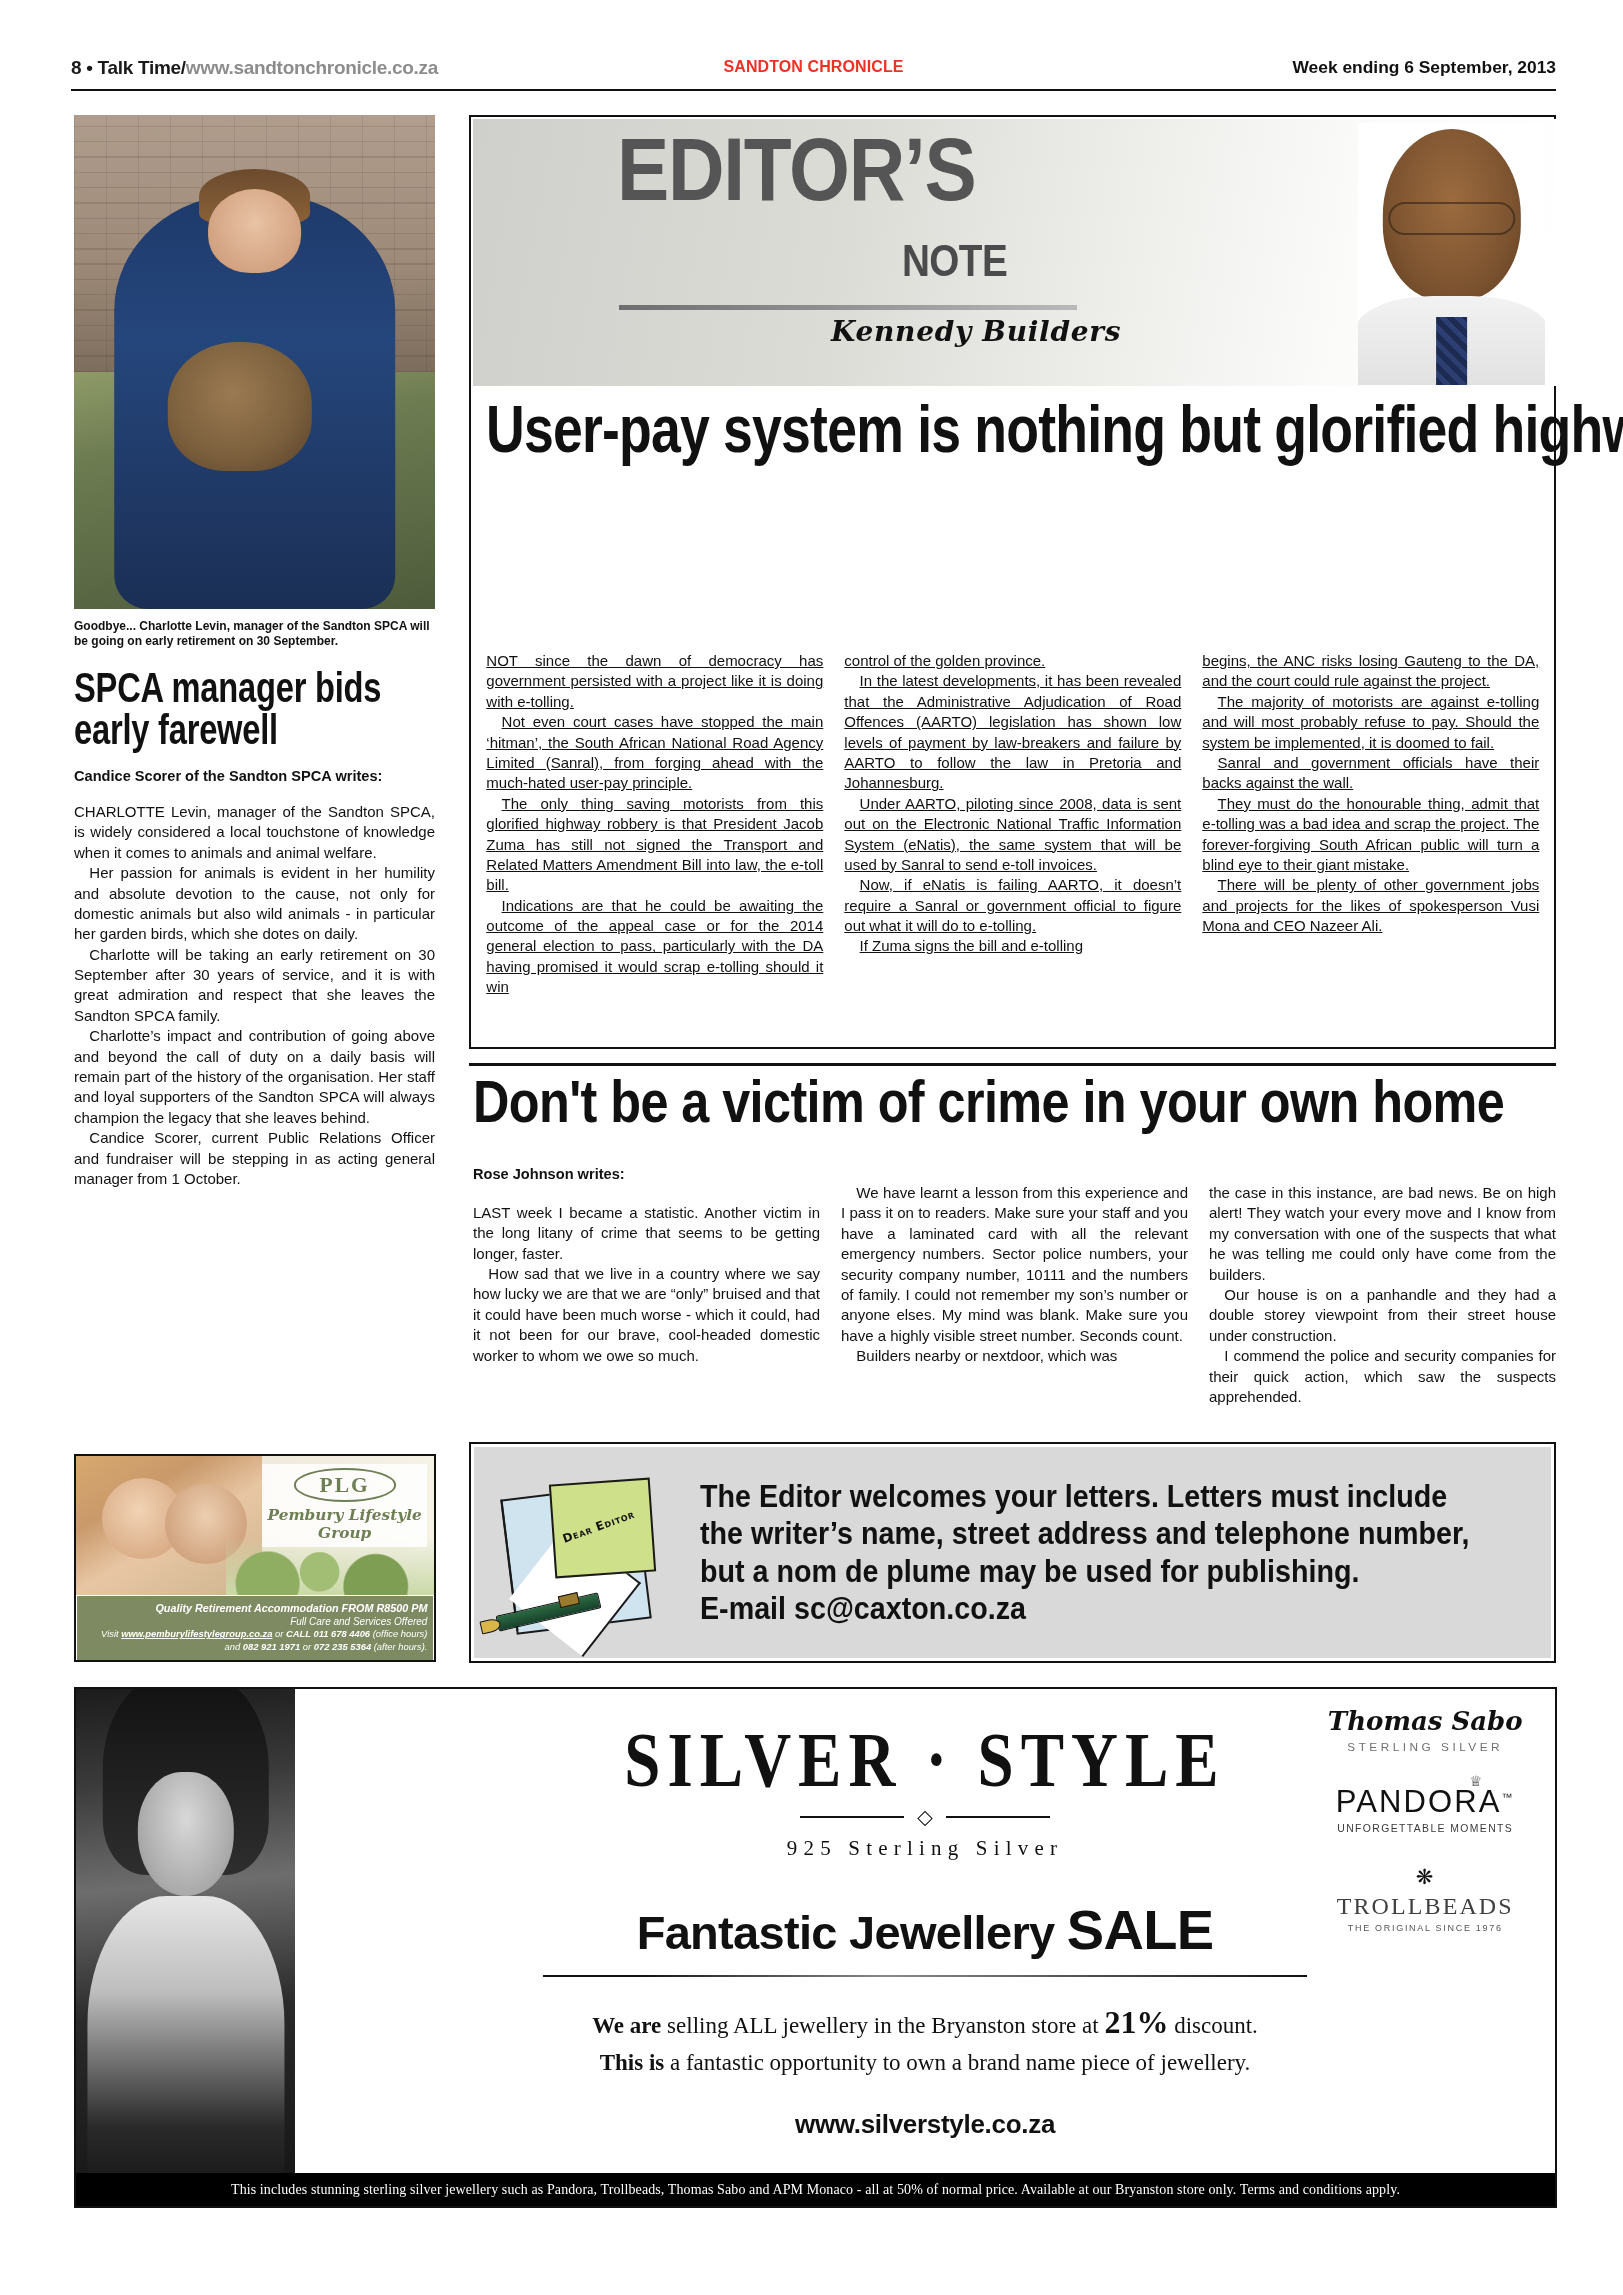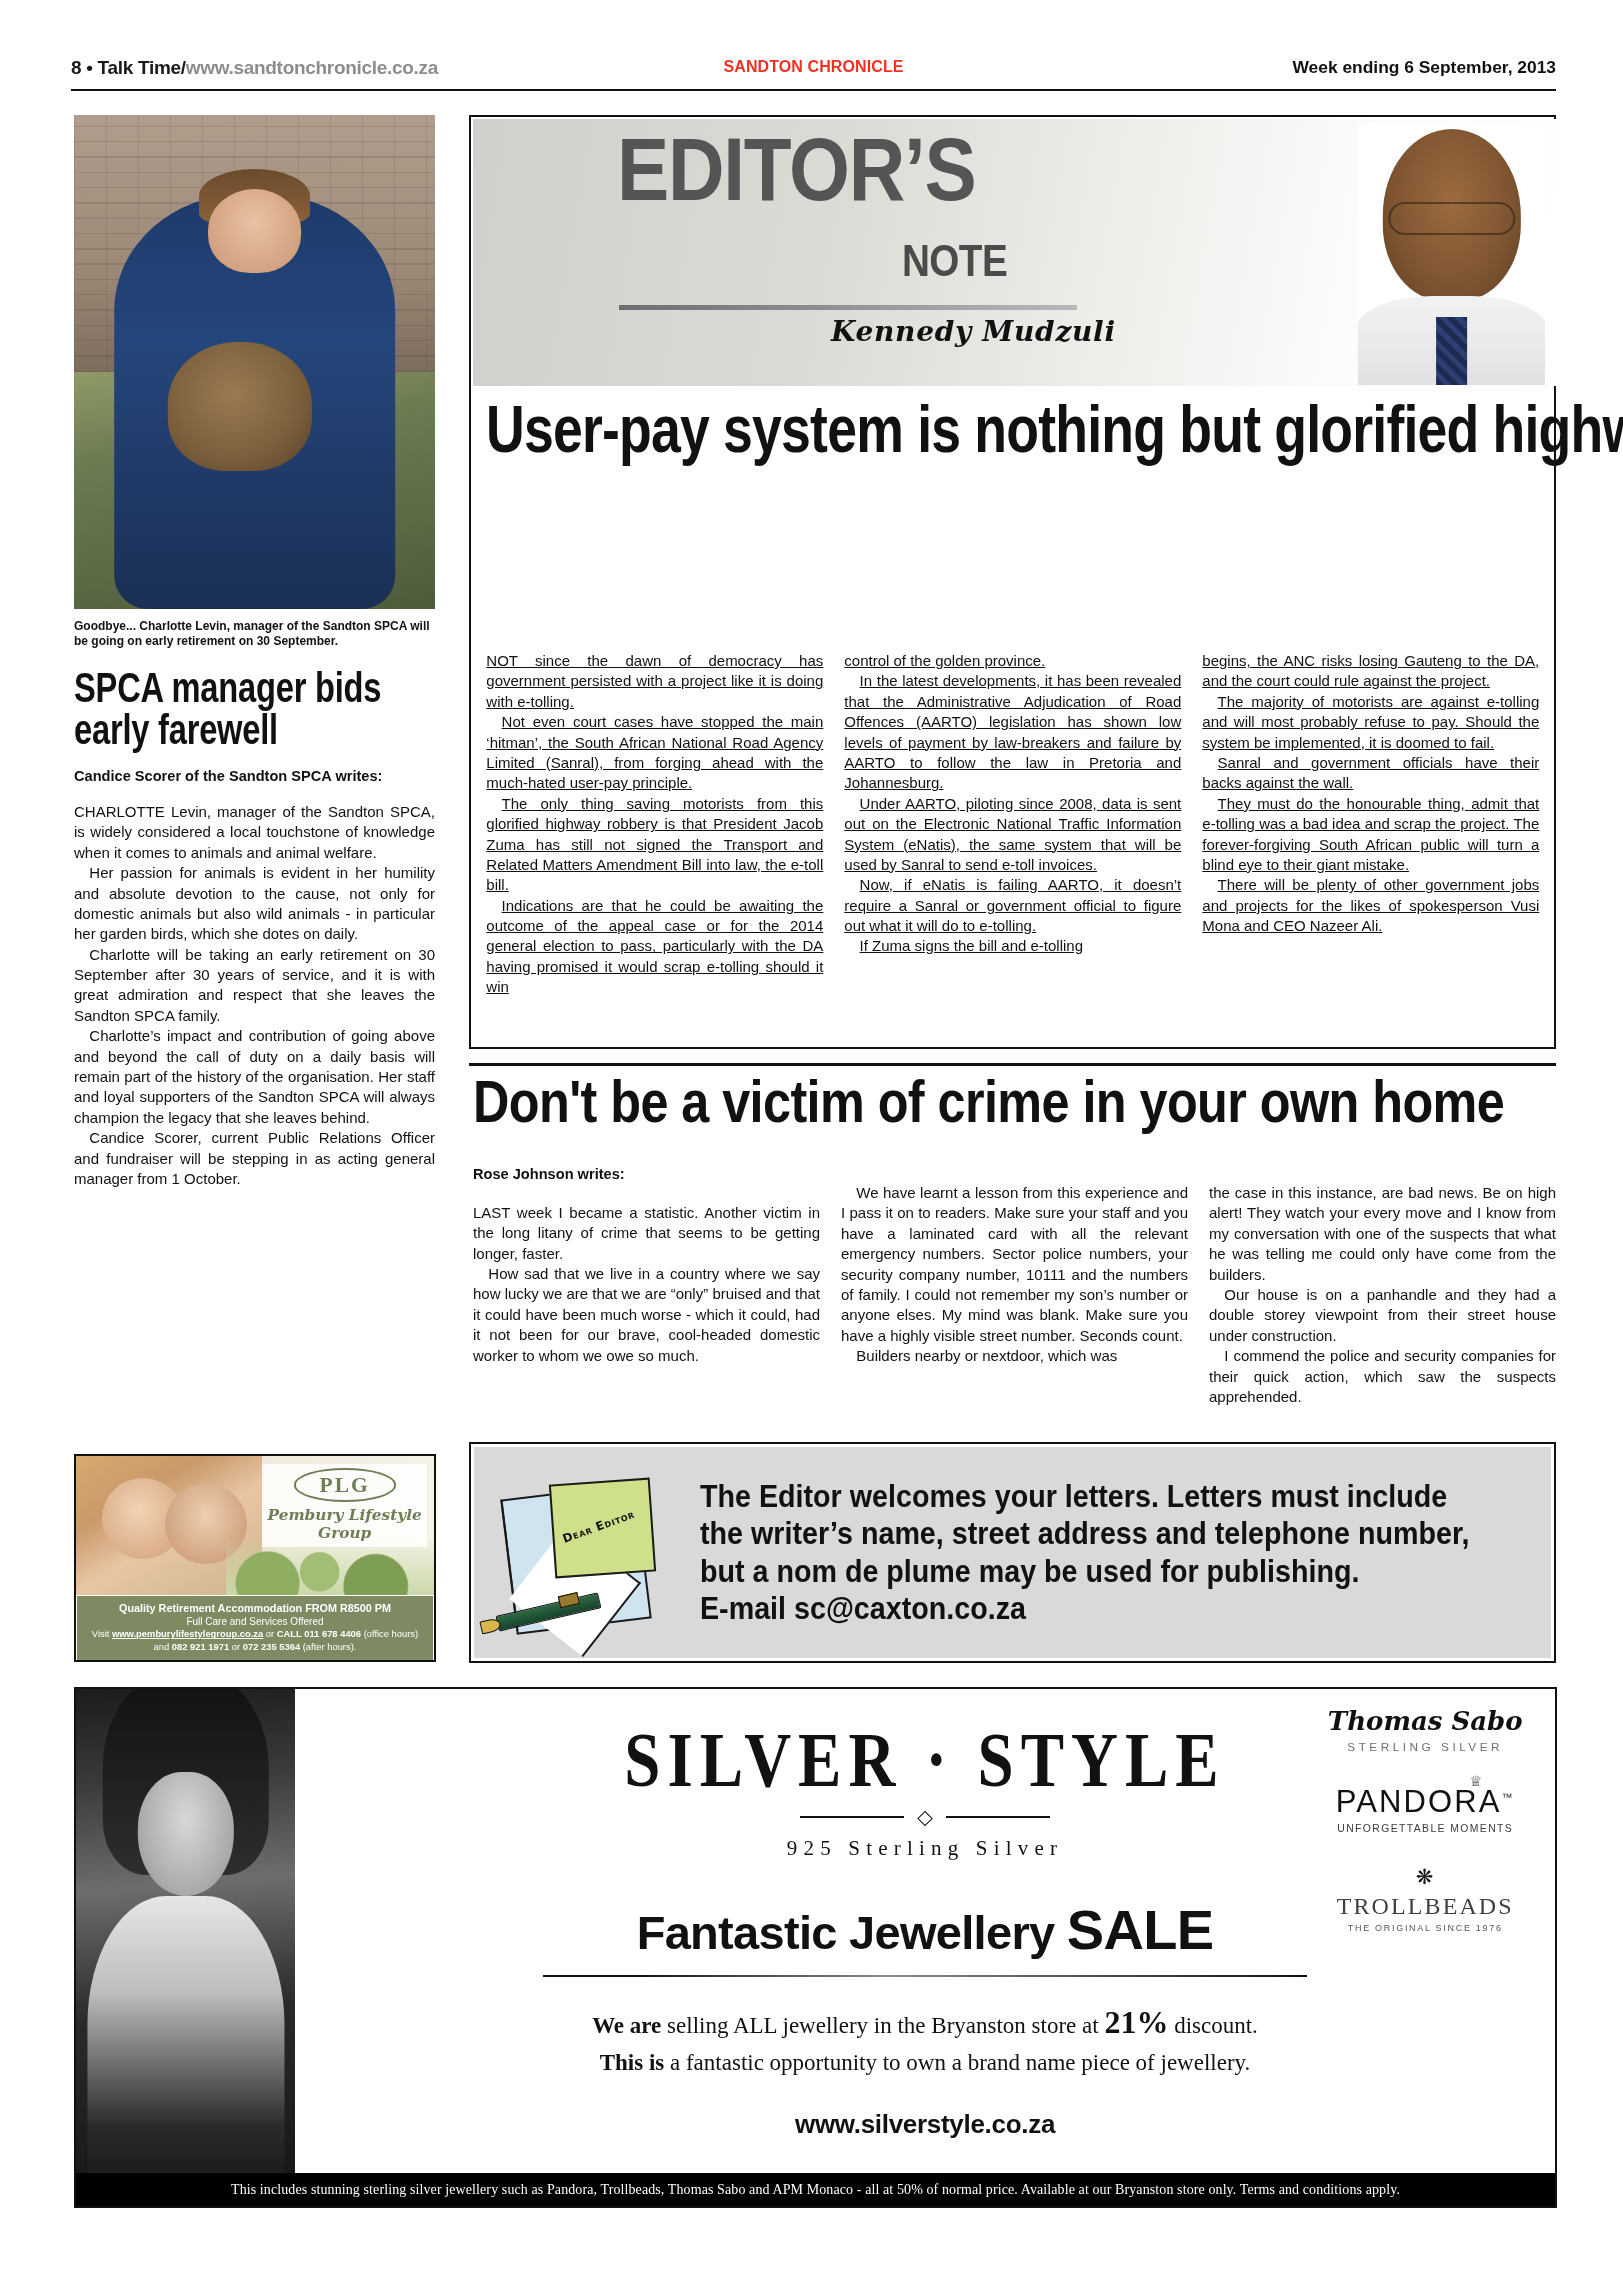--- a/index.html
+++ b/index.html
@@ -362,22 +362,23 @@
     font-size: 15.3px;
     color: #6e7f55;
   }
   .plg-bottom {
     position: relative;
     height: 67px;
     background: #7e8b62;
     border: 1.4px solid #fff;
     box-sizing: border-box;
     padding: 4.9px 5.6px 0;
-    text-align: center;
+    text-align: right;
     color: #fff;
+    font-style: italic;
   }
   .plg-l1 { font-size: 10.8px; font-weight: 700; line-height: 1.32; }
   .plg-l2 { font-size: 10px; line-height: 1.32; }
   .plg-l3 { font-size: 9.4px; line-height: 1.34; }
   .plg-l3 b, .plg-l4 b { font-weight: 700; }
   .plg-l3 u { text-decoration: underline; }
   .plg-l4 { font-size: 9.4px; line-height: 1.34; }
 
   
   .letters-box {
@@ -708,21 +709,21 @@
       <p class="ind">Candice Scorer, current Public Relations Officer and fundraiser will be stepping in as acting general manager from 1 October.</p>
     </div>
   </div>
 
   <div class="editor-box">
 
     <div class="en-banner">
       <div class="en-title">EDITOR’S</div>
       <div class="en-sub">NOTE</div>
       <div class="en-rule"></div>
-      <div class="en-signature">Kennedy Mudzuli</div>
+      <div class="en-signature">Kennedy Builders</div>
       <div class="en-portrait">
         <div class="head"></div>
         <div class="glasses"></div>
         <div class="shirt"></div>
         <div class="tie"></div>
       </div>
     </div>
 
     <div class="en-headline">User-pay system is nothing but glorified highway robbery</div>
 

